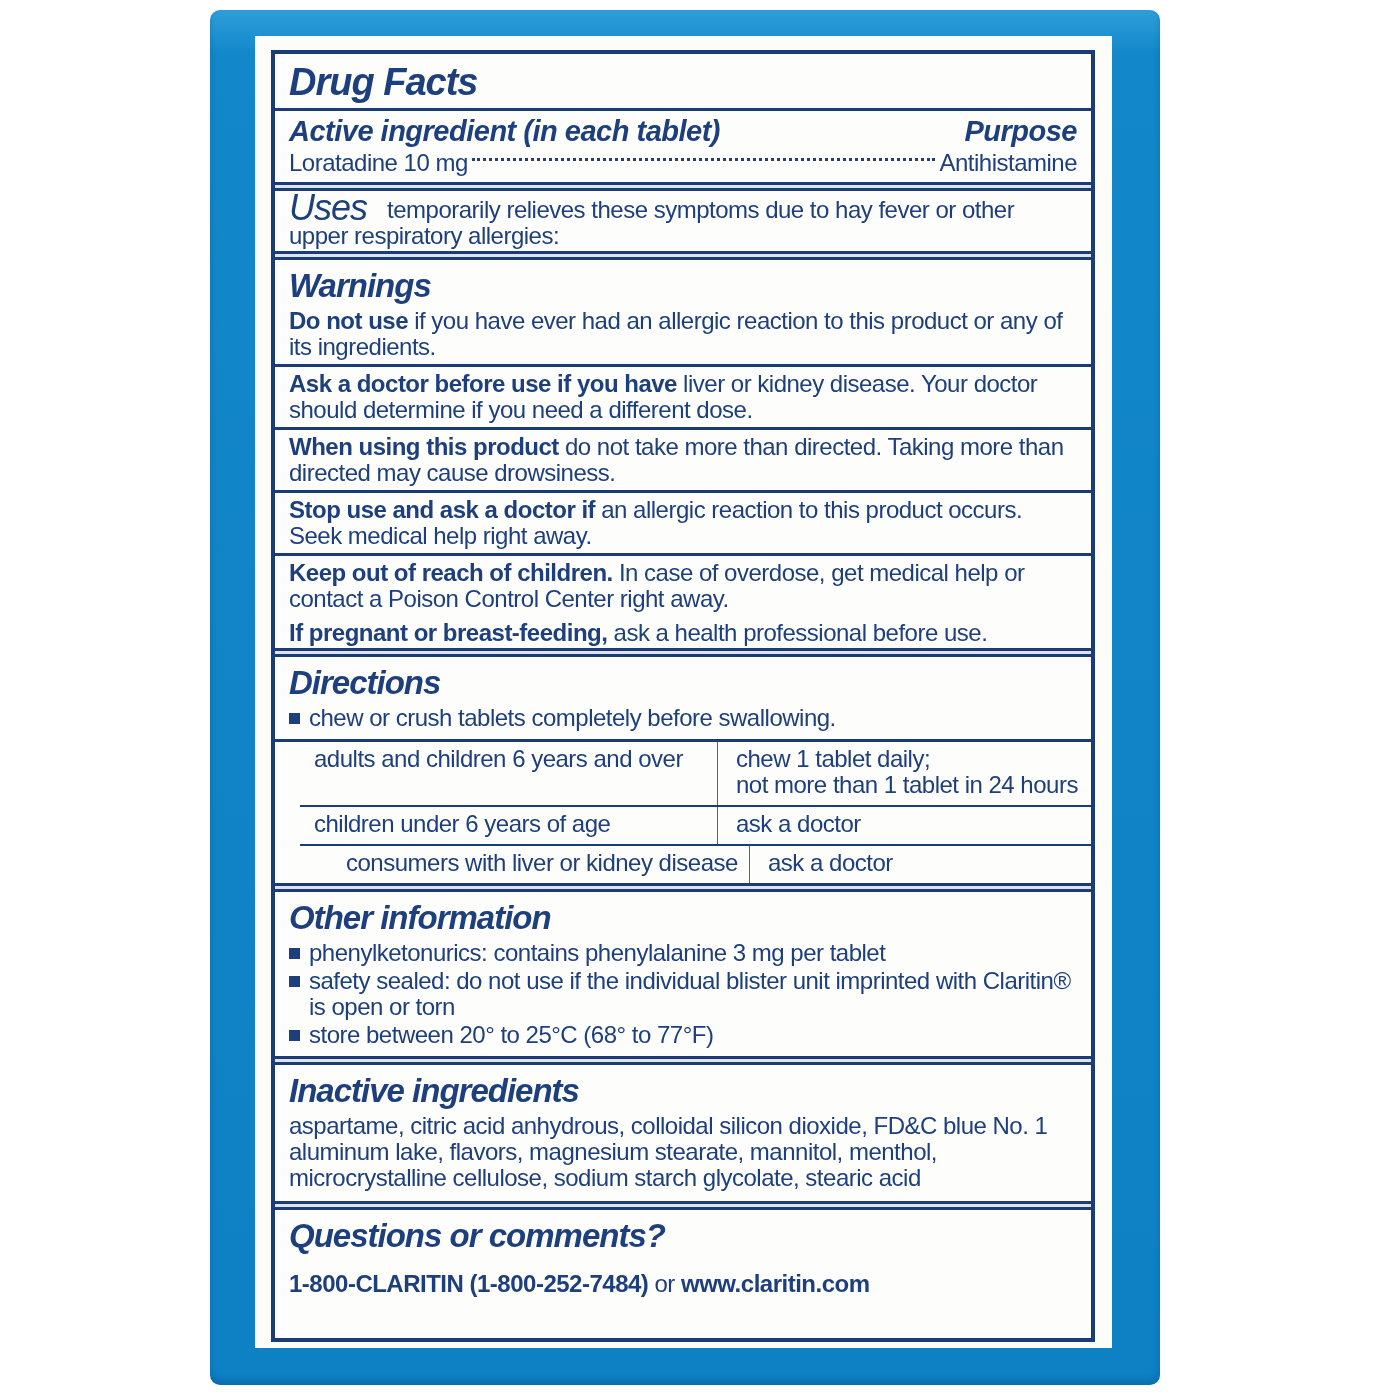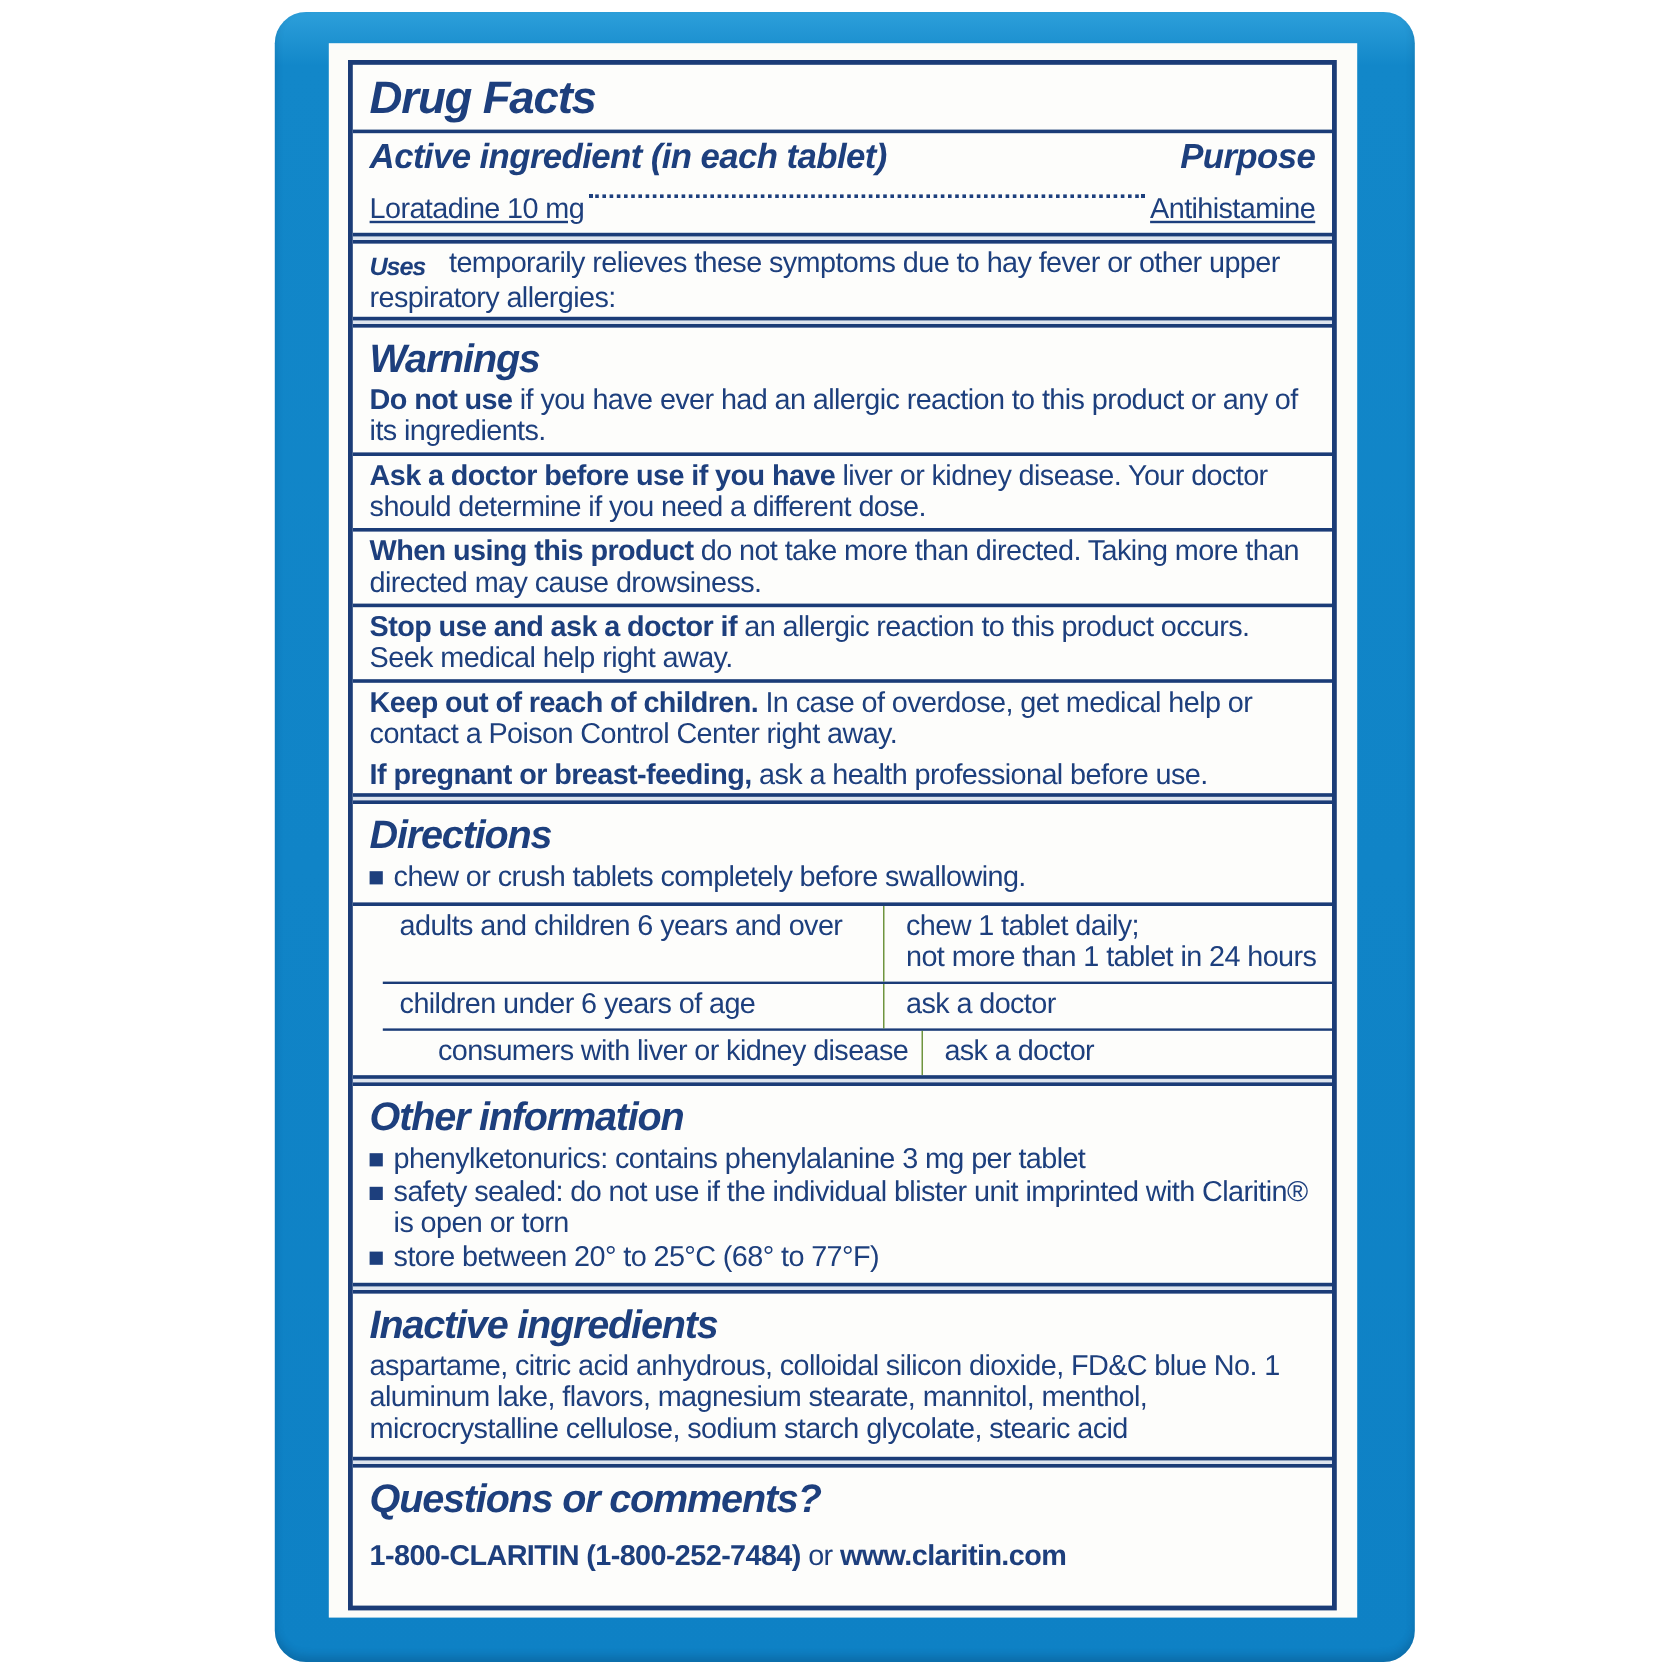--- a/index.html
+++ b/index.html
@@ -3,22 +3,22 @@
 <meta charset="utf-8">
 <style>
   * { box-sizing: border-box; }
   html,body { margin:0; padding:0; }
   body {
     width:1400px; height:1400px; background:#ffffff; position:relative;
     font-family:"Liberation Sans","DejaVu Sans",sans-serif;
     color:#1d3f7d;
   }
   .frame {
-    position:absolute; left:229px; top:10px; width:950px; height:1375px;
-    border-radius:26px;
+    position:absolute; left:210px; top:10px; width:950px; height:1375px;
+    border-radius:10px;
     background:linear-gradient(180deg,#2d9fda 0px,#1287c9 45px,#0e81c5 100%);
     box-shadow: inset 0 -5px 7px rgba(0,30,60,.20);
   }
   .panel {
     position:absolute; left:45px; top:26px; right:48px; bottom:37px;
     background:#fcfcf9;
   }
   .box {
     position:absolute; left:16px; top:14px; right:17px; bottom:6px;
     border:4px solid #1b3c77; background:#fdfdfb;
@@ -34,26 +34,26 @@
   .h-title {
     font-size:38px; font-weight:bold; font-style:italic; letter-spacing:-1px;
     padding-top:8px; line-height:1.1;
   }
   .h-sec {
     font-size:33px; font-weight:bold; font-style:italic; letter-spacing:-1px;
     line-height:1.12; margin:8px 0 3px;
   }
   .h-sub { font-size:29px; font-weight:bold; font-style:italic; letter-spacing:-0.5px; }
   .row-between { display:flex; justify-content:space-between; align-items:baseline; margin-top:4px; }
-  .lorat-row { display:flex; align-items:flex-start; margin:14px 0 6px;text-decoration:underline; }
+  .lorat-row { display:flex; align-items:center; margin:2px 0 6px; }
   .leader { flex:1 1 auto; border-bottom:3px dotted #1d3f7d; margin:0 4px 6px 4px; height:1px; }
   .lead { font-weight:bold; }
   p.wpar { margin:2px 0; }
   .uses-intro { margin:4px 0 2px; }
-  .uses-head { font-size:21px; font-weight:bold; font-style:italic; letter-spacing:-1px; margin-right:20px; vertical-align:-2px; }
+  .uses-head { font-size:36px; font-weight:normal; font-style:italic; letter-spacing:-1px; margin-right:20px; vertical-align:-2px; }
   .sym-grid { display:grid; grid-template-columns:170px 1fr; row-gap:3px; margin:4px 0 8px; }
   .blt-row { display:flex; align-items:flex-start; margin:2px 0; }
   .blt {
     display:inline-block; flex:none; width:11px; height:11px;
     background:#1d3f7d; margin:8px 9px 0 0;
   }
   .dtab { margin:8px -14px 0; border-top:3px solid #1b3c77; }
   .drow { display:grid; grid-template-columns:417px 1fr; border-bottom:2.5px solid #1b3c77;margin-left:25px; }
   .drow:last-child { border-bottom:0;padding-left:32px; }
   .dcell { padding:4px 10px 7px 14px; }

